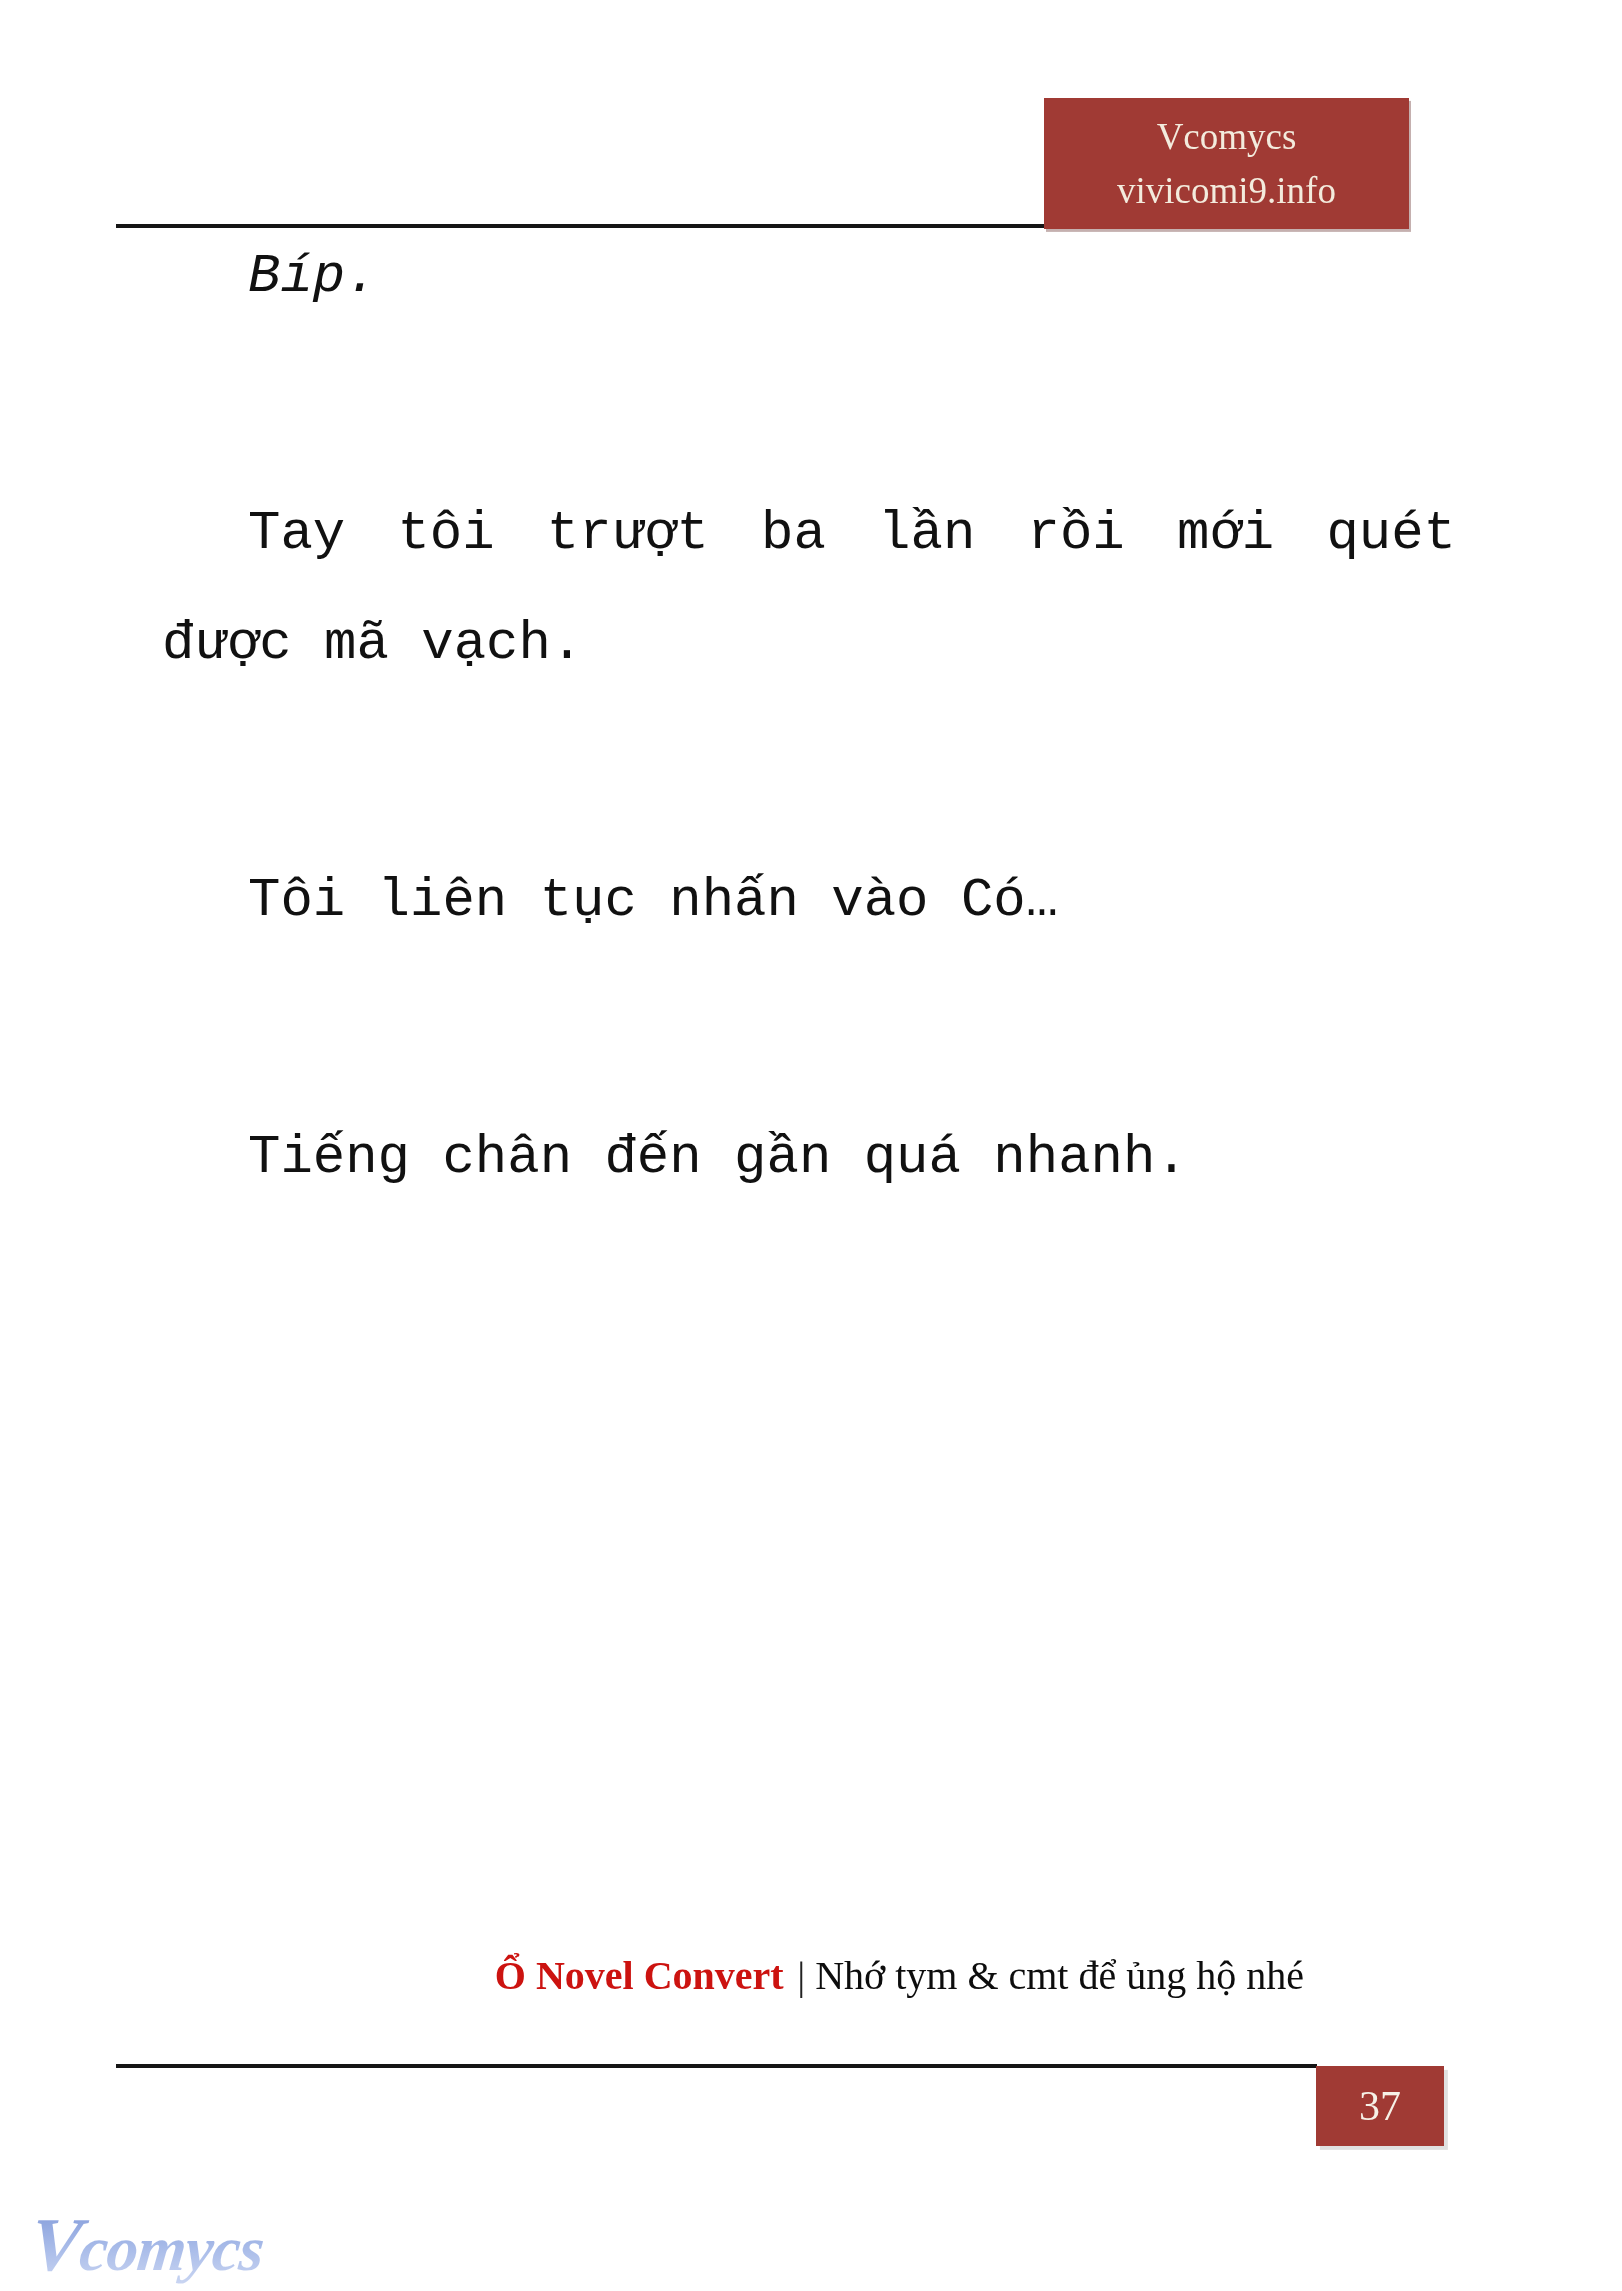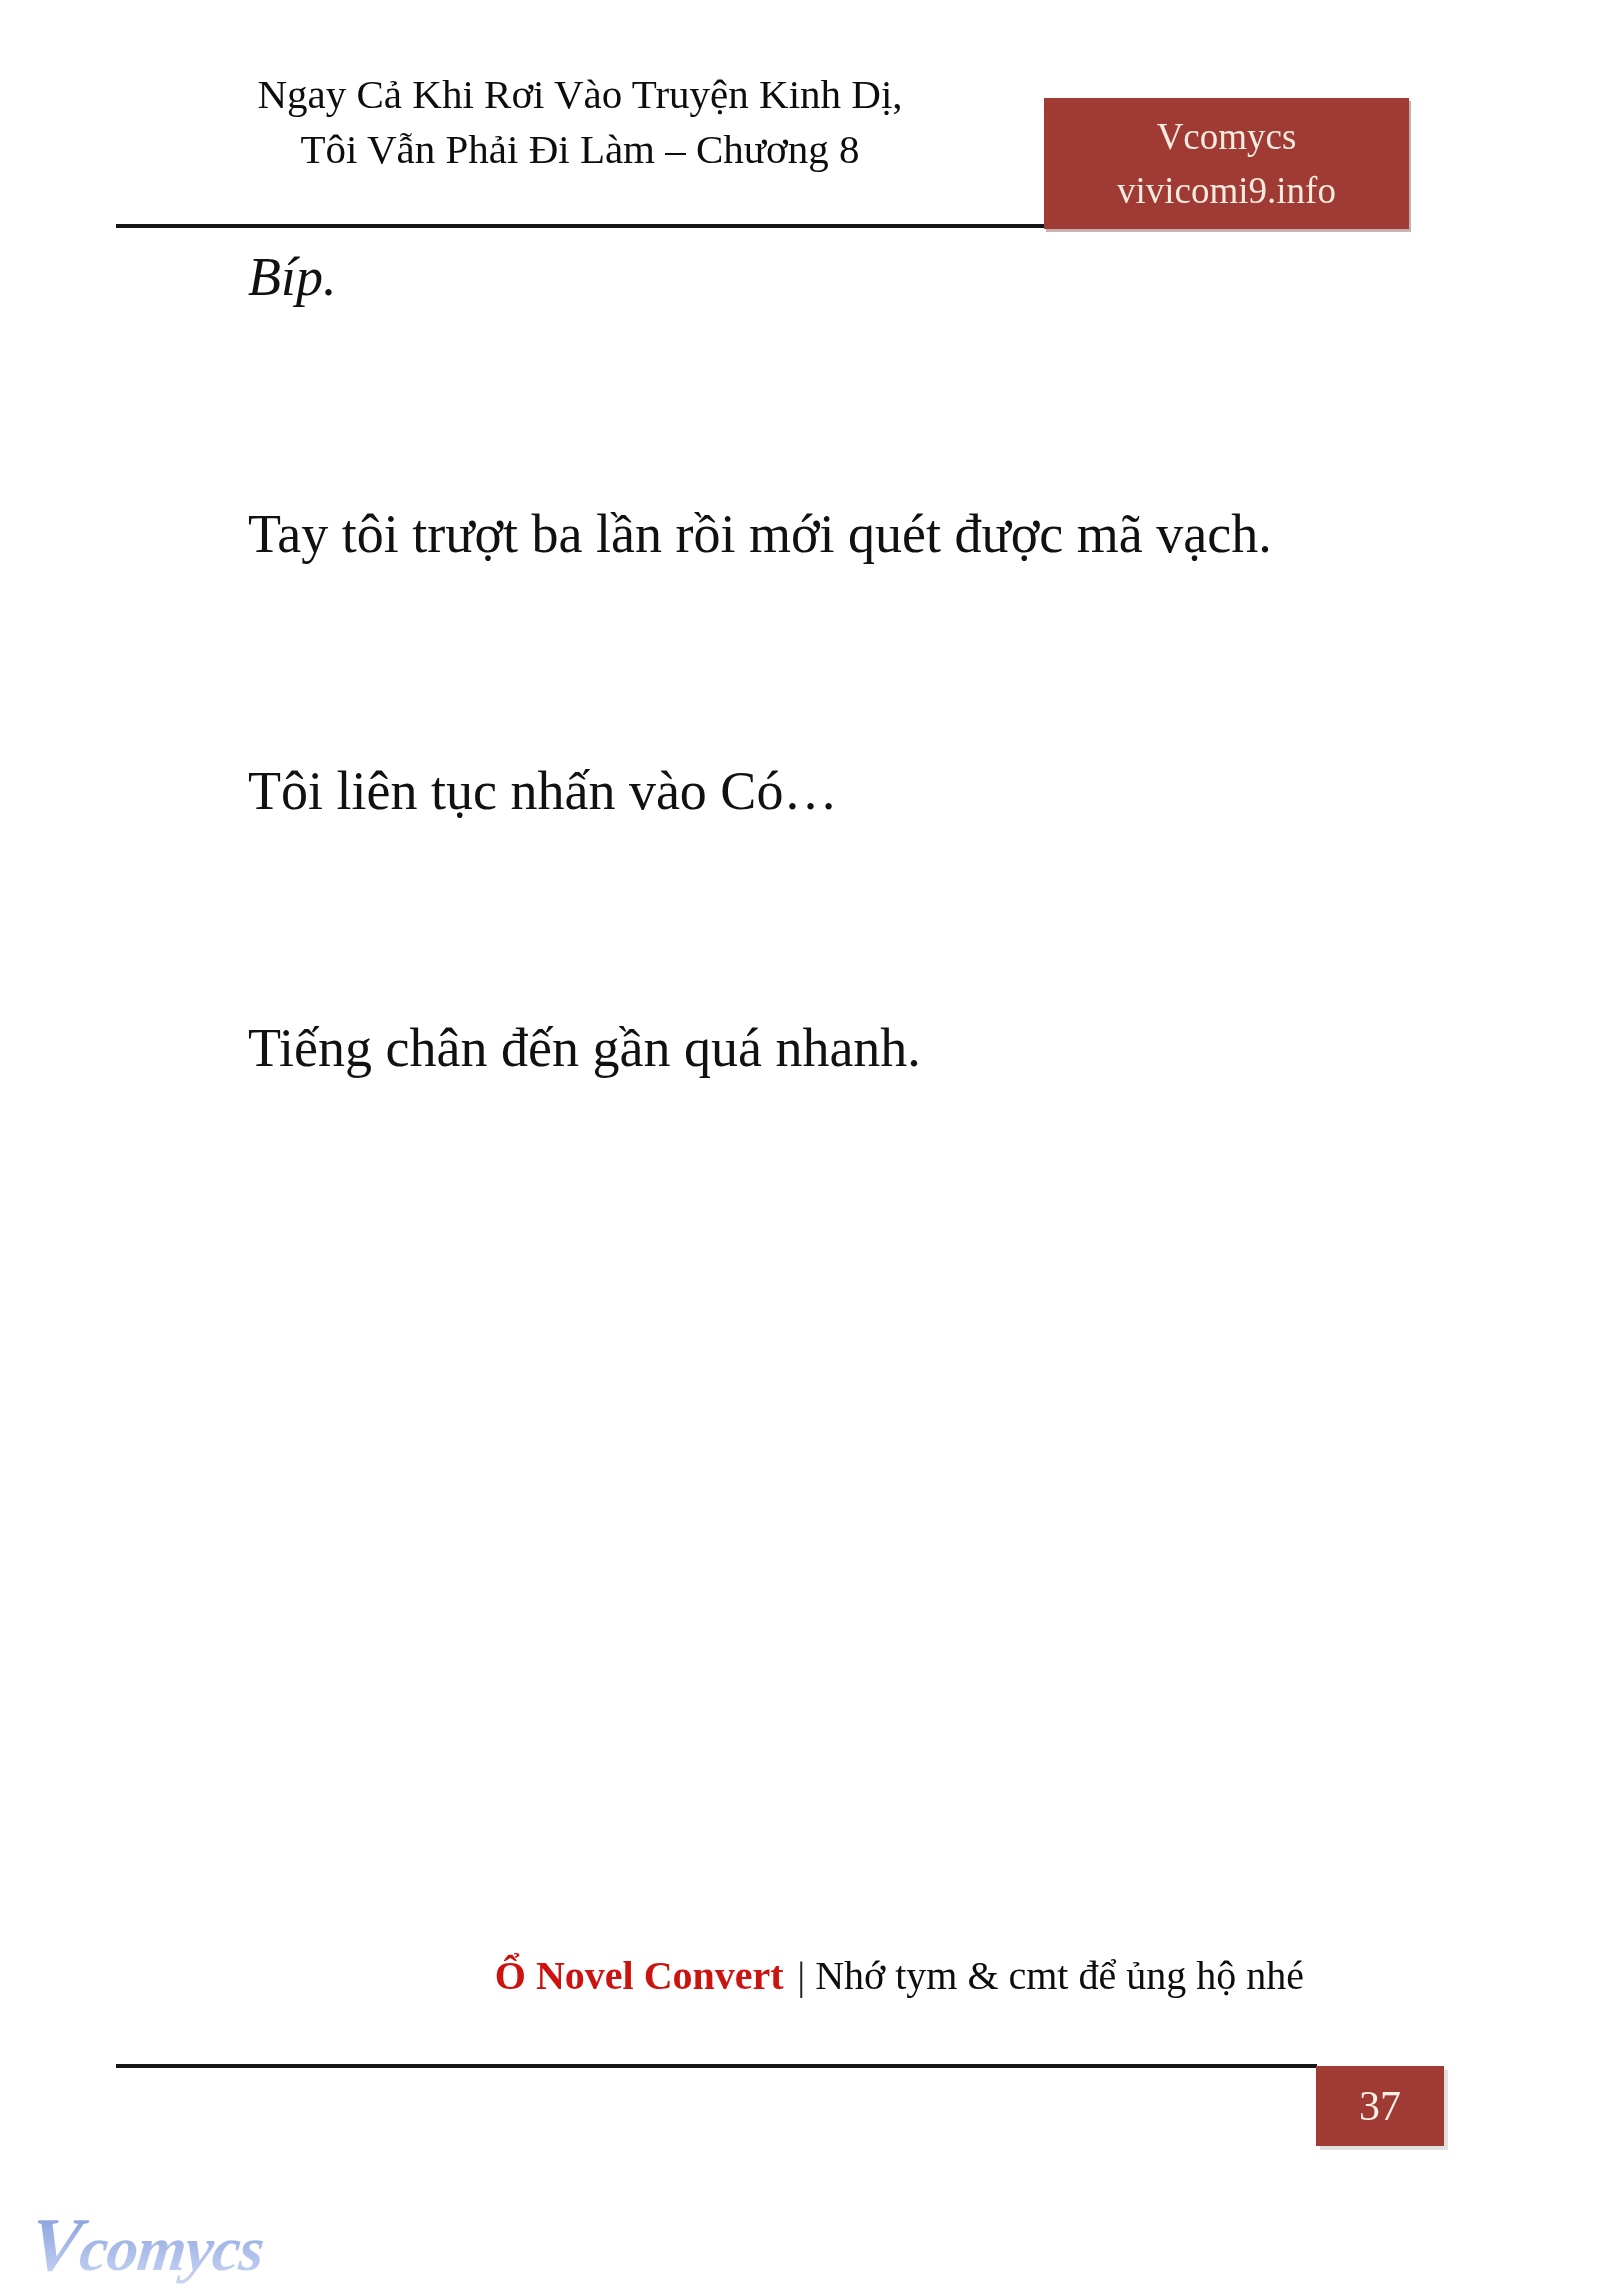--- a/index.html
+++ b/index.html
@@ -34,21 +34,21 @@
   }
   .header-rule{
     position:absolute;
     left:116px;top:224px;width:928px;height:3.9px;
     background:#151515;
   }
 
   
   .body-text{
     position:absolute;
-    left:162px;top:222px;width:1294px;
+    left:162px;top:222px;width:1294px;font-family:Liberation Mono, monospace;
   }
   .body-text p{
     margin:0 0 147px 0;
     font-size:54px;
     line-height:110px;
     text-align:justify;
     text-indent:86px;
   }
   .body-text p.italic{font-style:italic;}
   .body-text p.bold{font-weight:bold;text-indent:0;font-size:56px;}
@@ -94,24 +94,20 @@
     background-clip:text;
     color:transparent;
   }
   .watermark .cap{font-size:76px;}
 </style>
 </head>
 <body>
 
 <div class="page">
 
-  <div class="header-title">
-    <div>Ngay Cả Khi Rơi Vào Truyện Kinh Dị,</div>
-    <div>Tôi Vẫn Phải Đi Làm – Chương 8</div>
-  </div>
 
   <div class="header-badge">
     <div>Vcomycs</div>
     <div>vivicomi9.info</div>
   </div>
 
   <div class="header-rule"></div>
 
   <div class="body-text">
     <p class="italic">Bíp.</p>

